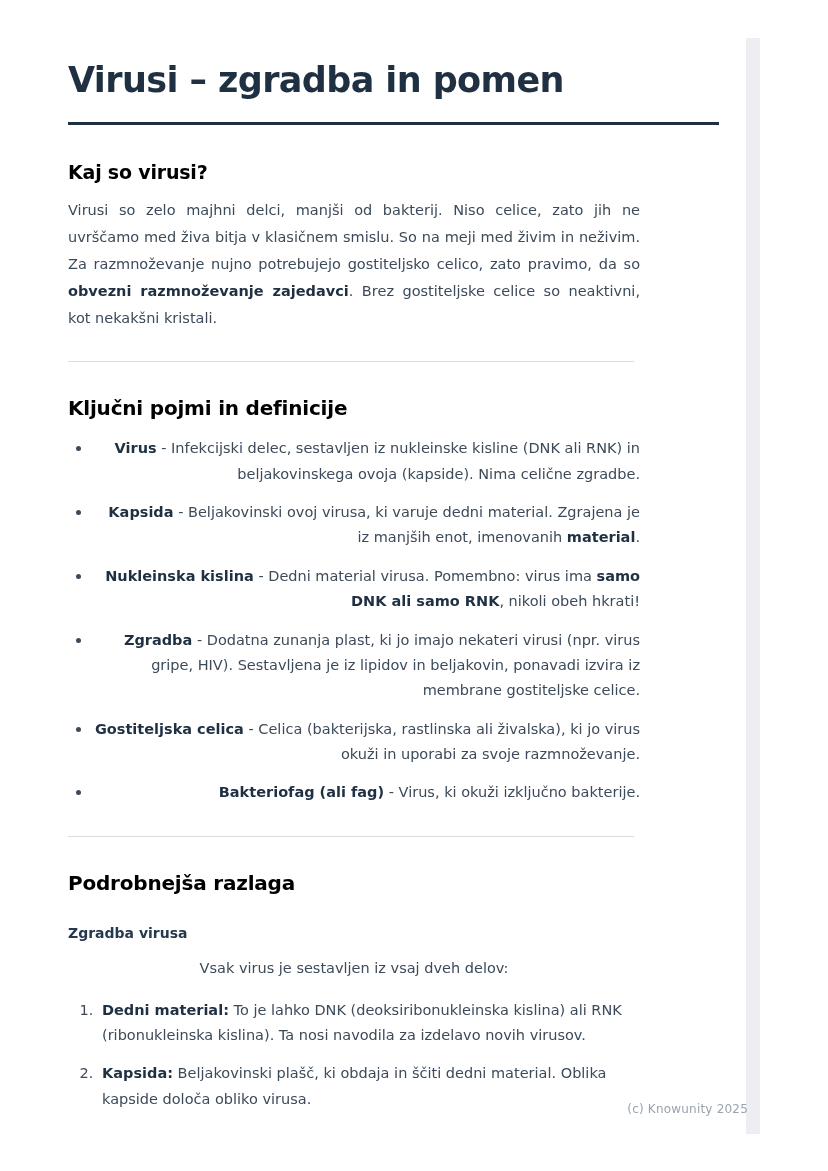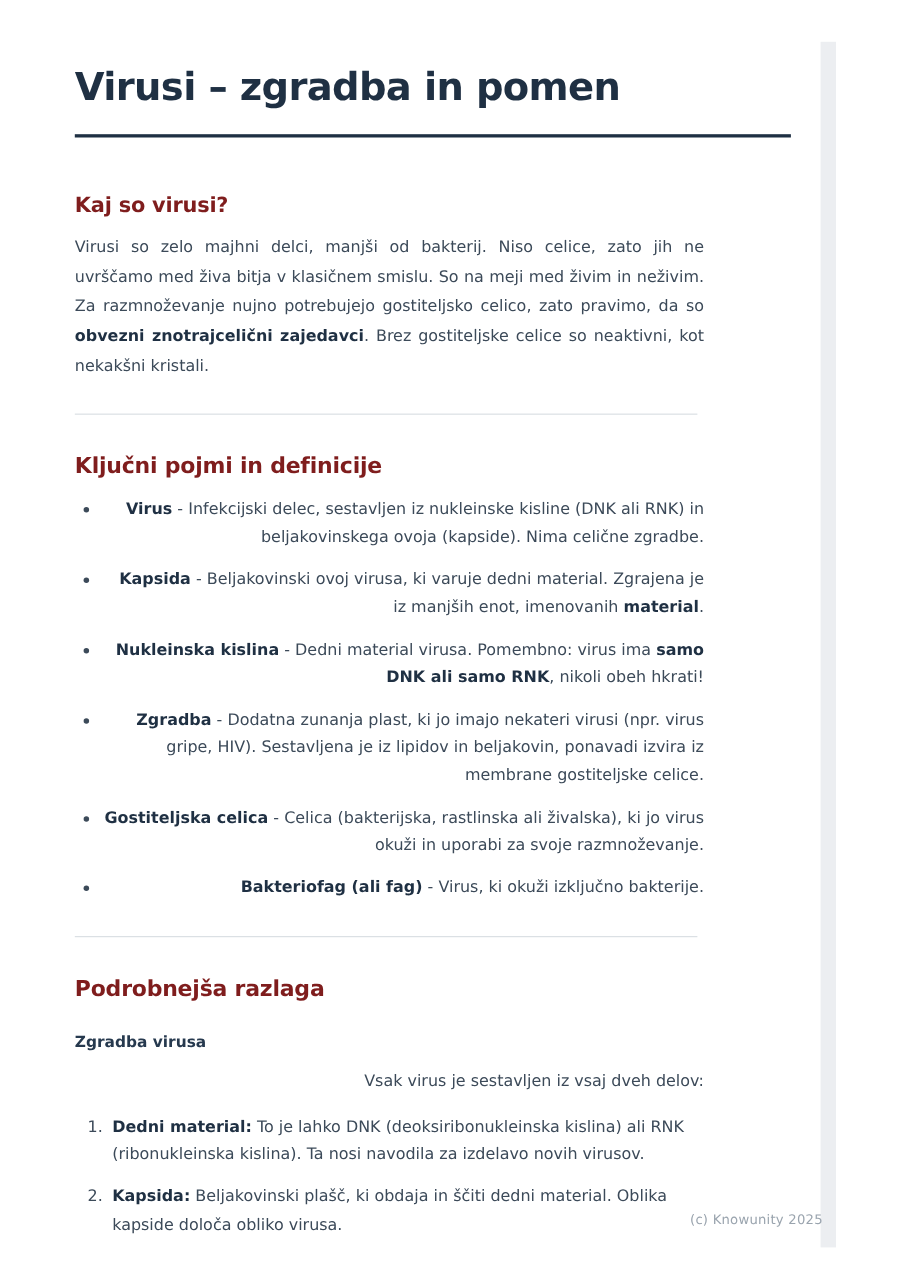--- a/index.html
+++ b/index.html
@@ -64,22 +64,22 @@
   .title-rule {
     margin-top: 22px;
     height: 3px;
     background: #1f3043;
     width: 651px;
   }
 
   h2.section-title {
     font-size: 19px;
     font-weight: 700;
-    color: #7f1d1d;
-    margin: 51px 0 0 0;
+    color: #000000;
+    margin: 36px 0 0 0;
     letter-spacing: -0.2px;
   }
 
   h2.section-title.big {
     font-size: 20px;
     margin-top: 34px;
   }
 
   h3.sub-title {
     font-size: 14px;
@@ -90,21 +90,21 @@
 
   p.para {
     font-size: 14.5px;
     line-height: 1.85;
     color: #3c4a59;
     margin: 14px 0 0 0;
     text-align: justify;
     text-justify: inter-word;
   }
   p.para.left {
-    text-align: right;
+    text-align: center;
   }
 
   .hr {
     height: 1px;
     background: #d8dde2;
     margin: 30px 0 0 0;
     width: 566px;
   }
 
   ul.term-list {
@@ -171,21 +171,21 @@
   <div class="right-strip">
     <div class="scroll-track"></div>
   </div>
 
   <div class="content">
 
     <h1 class="doc-title">Virusi – zgradba in pomen</h1>
     <div class="title-rule"></div>
 
     <h2 class="section-title">Kaj so virusi?</h2>
-    <p class="para"><span>Virusi so zelo majhni delci, manjši od bakterij. Niso celice, zato jih ne uvrščamo med živa bitja v klasičnem smislu. So na meji med živim in neživim. Za razmnoževanje nujno potrebujejo gostiteljsko celico, zato pravimo, da so </span><span class="b">obvezni znotrajcelični zajedavci</span><span>. Brez gostiteljske celice so neaktivni, kot nekakšni kristali.</span></p>
+    <p class="para"><span>Virusi so zelo majhni delci, manjši od bakterij. Niso celice, zato jih ne uvrščamo med živa bitja v klasičnem smislu. So na meji med živim in neživim. Za razmnoževanje nujno potrebujejo gostiteljsko celico, zato pravimo, da so </span><span class="b">obvezni razmnoževanje zajedavci</span><span>. Brez gostiteljske celice so neaktivni, kot nekakšni kristali.</span></p>
 
     <div class="hr"></div>
 
     <h2 class="section-title big">Ključni pojmi in definicije</h2>
     <ul class="term-list">
         <li><span class="b">Virus</span><span> - Infekcijski delec, sestavljen iz nukleinske kisline (DNK ali RNK) in beljakovinskega ovoja (kapside). Nima celične zgradbe.</span></li>
         <li><span class="b">Kapsida</span><span> - Beljakovinski ovoj virusa, ki varuje dedni material. Zgrajena je iz manjših enot, imenovanih </span><span class="b">material</span><span>.</span></li>
         <li><span class="b">Nukleinska kislina</span><span> - Dedni material virusa. Pomembno: virus ima </span><span class="b">samo DNK ali samo RNK</span><span>, nikoli obeh hkrati!</span></li>
         <li><span class="b">Zgradba</span><span> - Dodatna zunanja plast, ki jo imajo nekateri virusi (npr. virus gripe, HIV). Sestavljena je iz lipidov in beljakovin, ponavadi izvira iz membrane gostiteljske celice.</span></li>
         <li><span class="b">Gostiteljska celica</span><span> - Celica (bakterijska, rastlinska ali živalska), ki jo virus okuži in uporabi za svoje razmnoževanje.</span></li>

